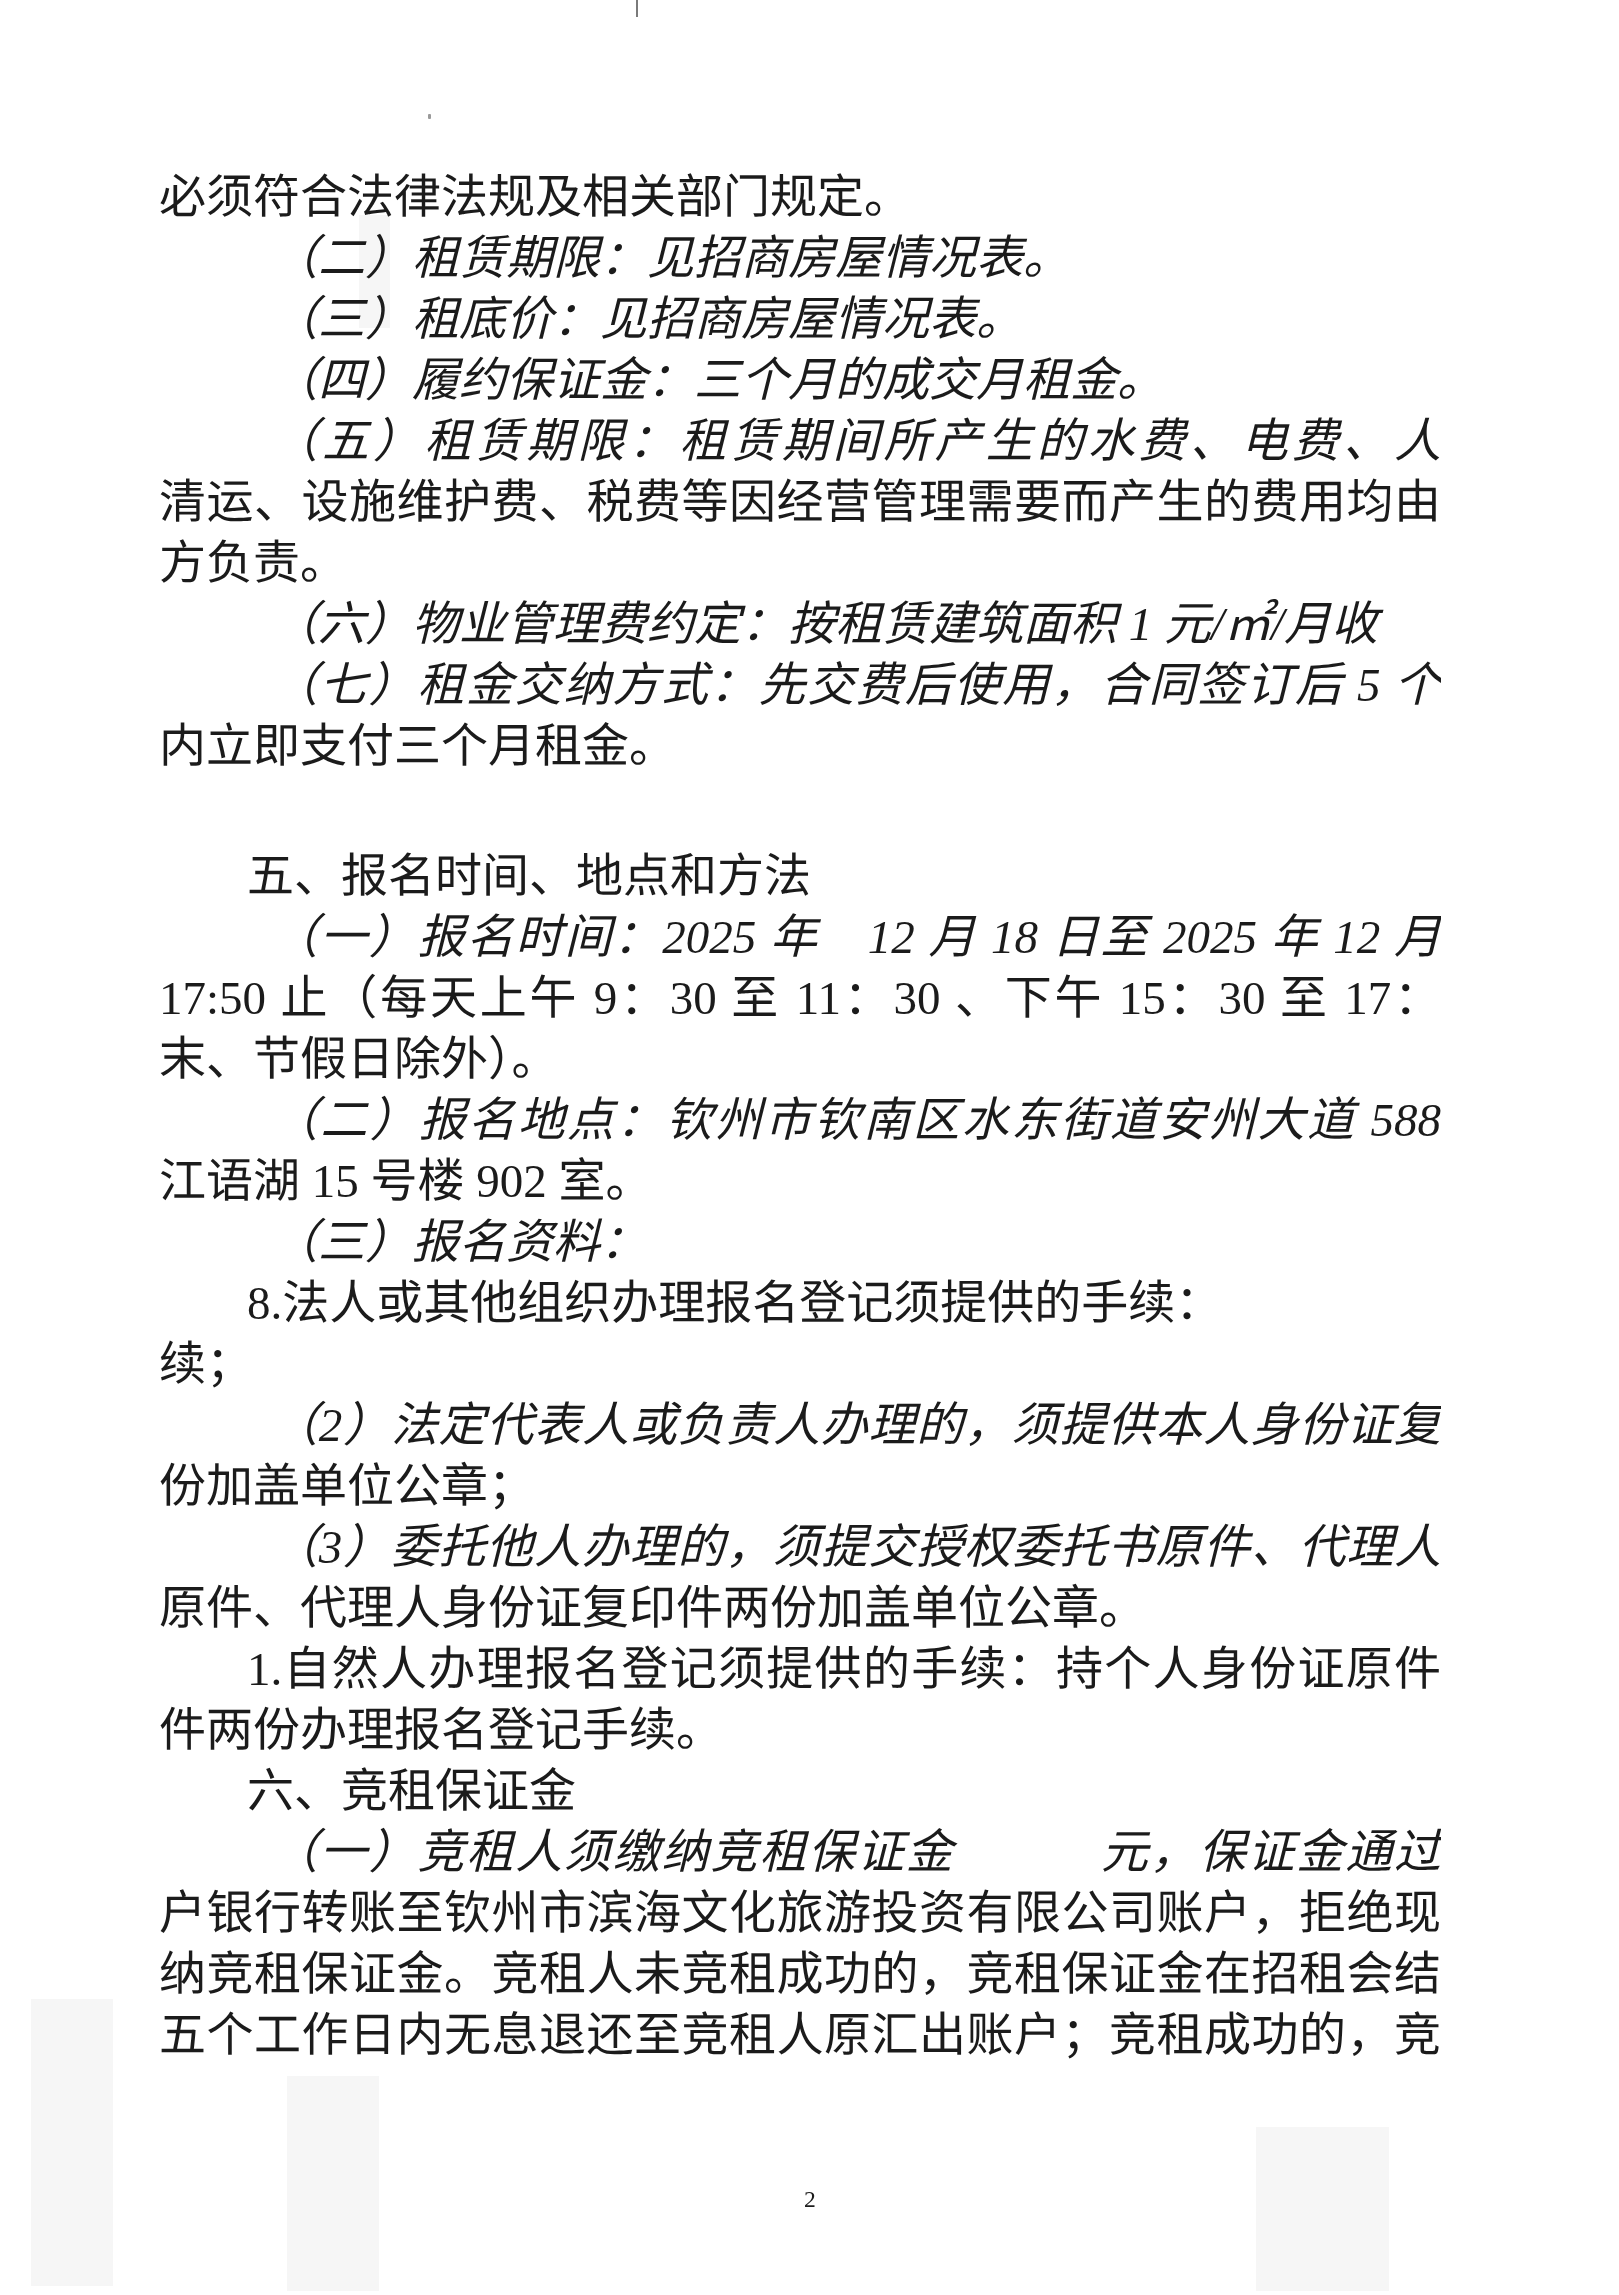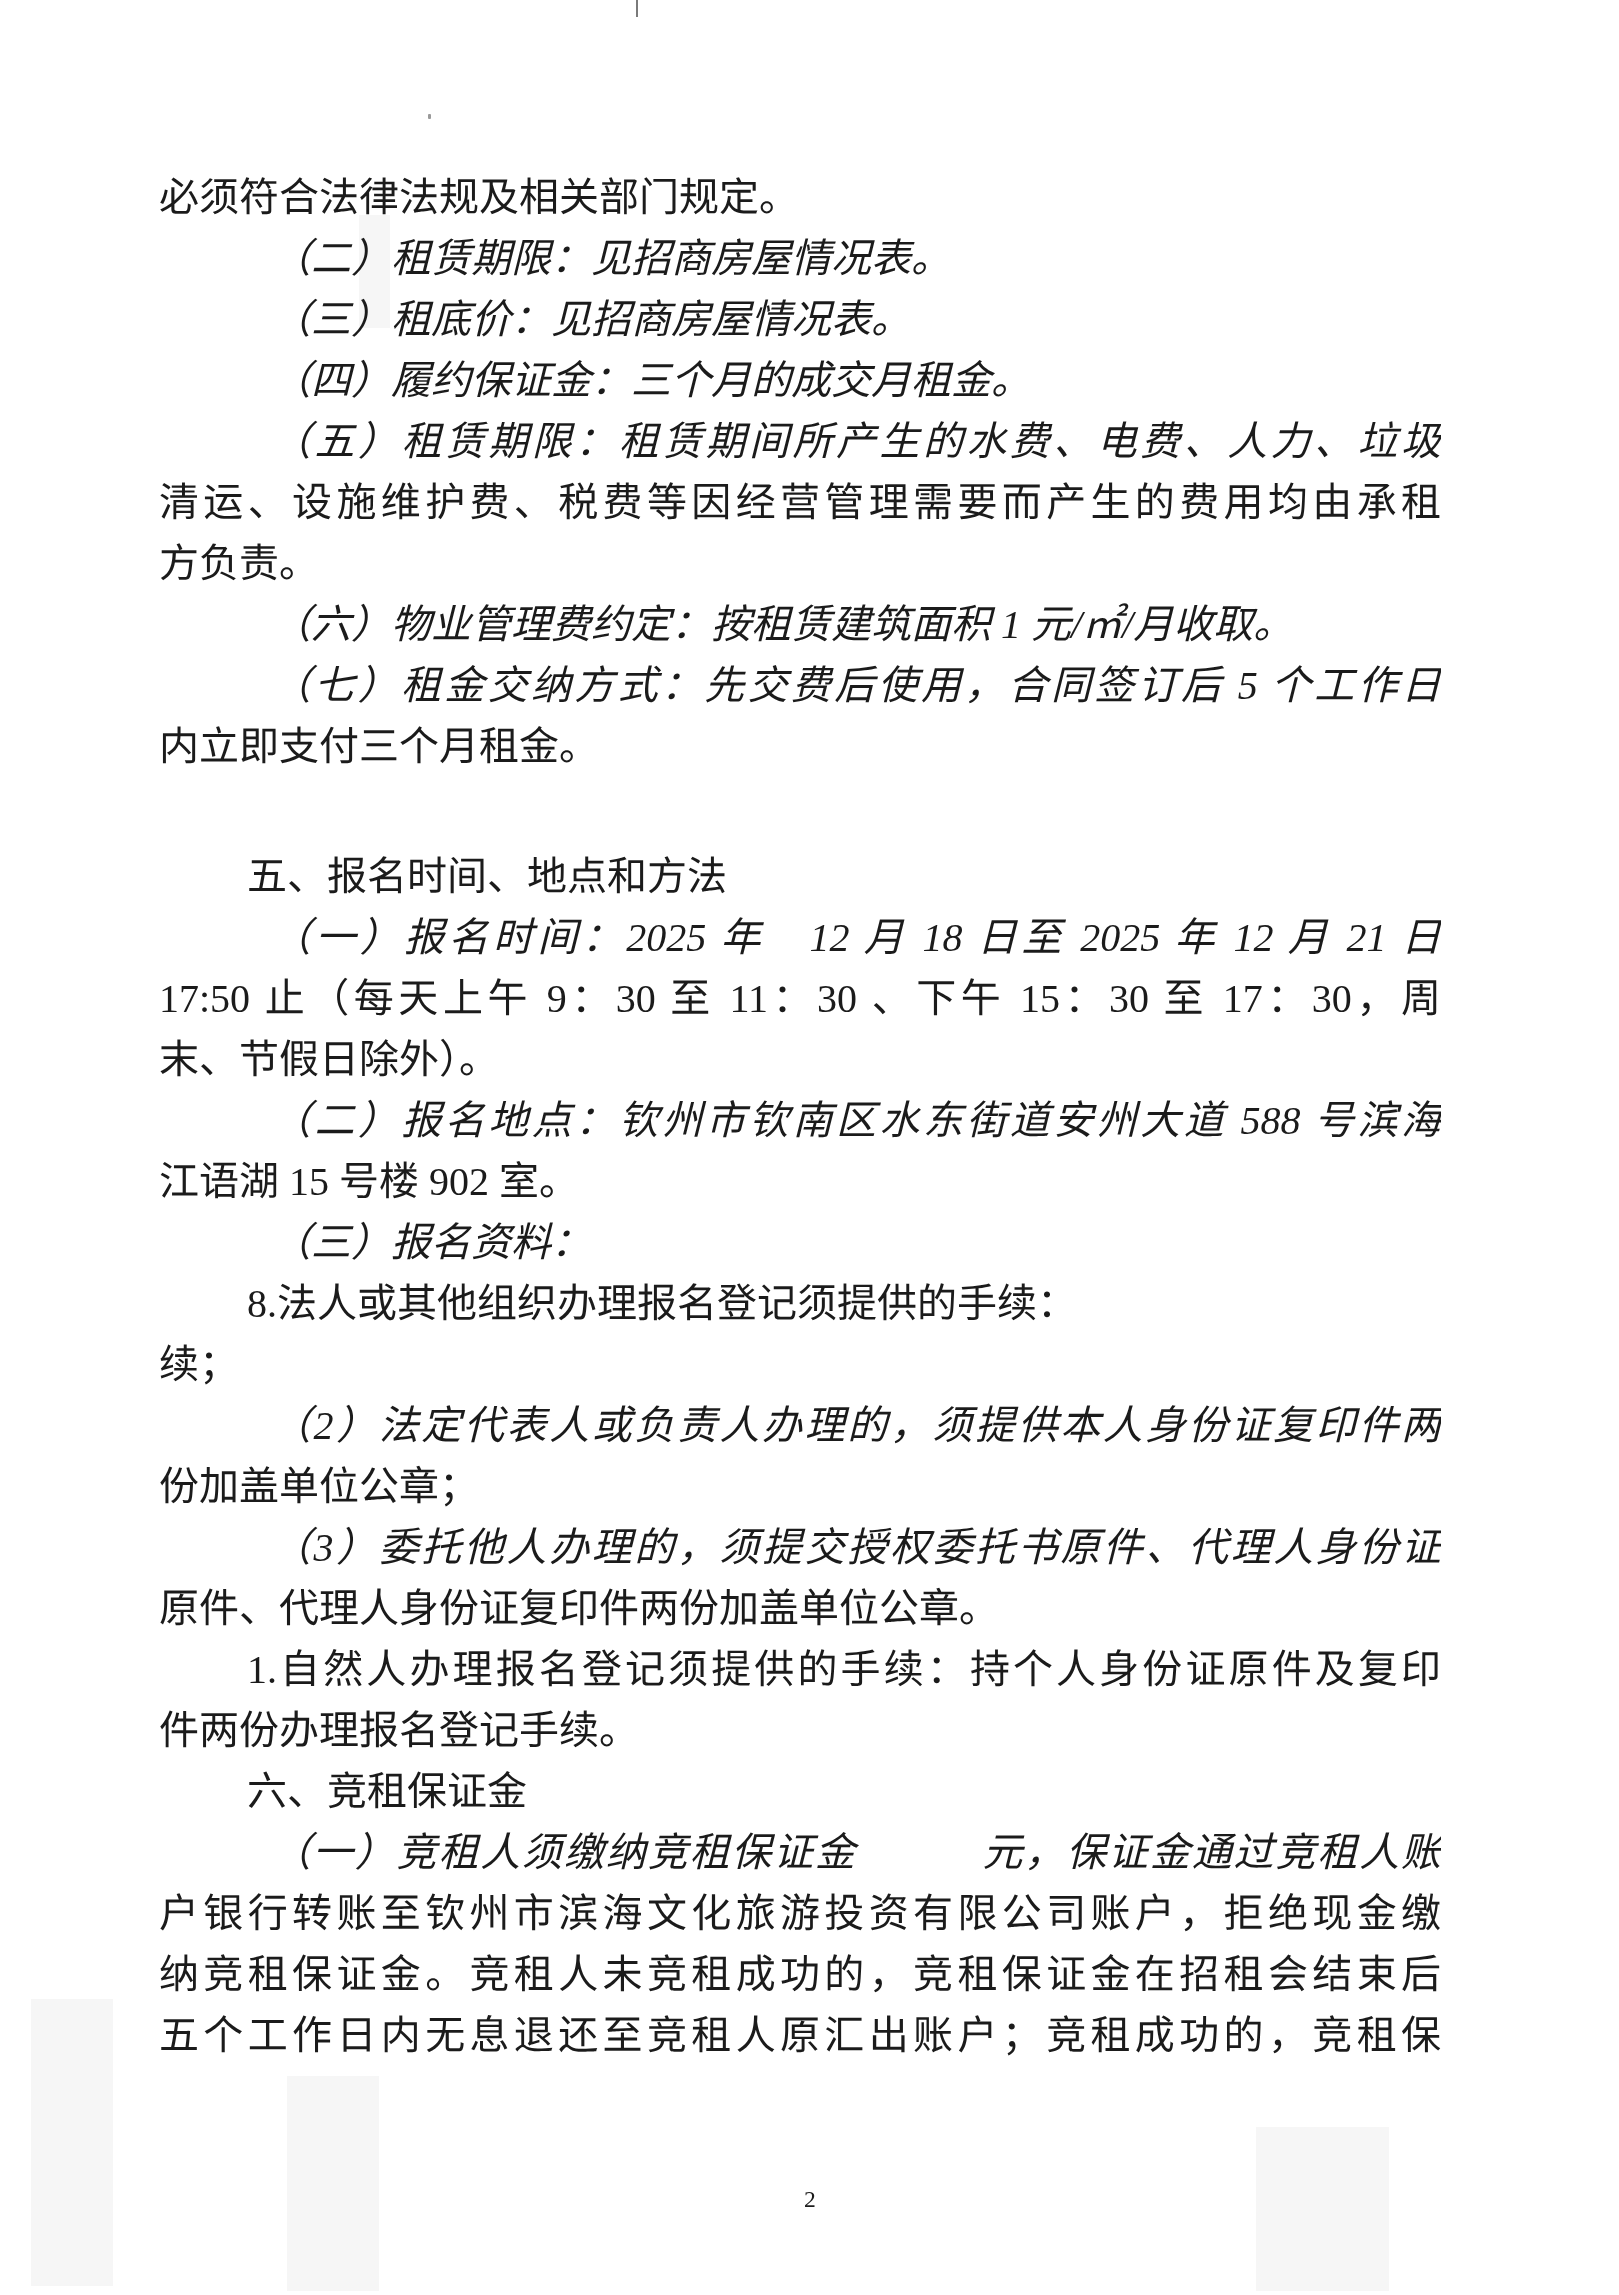--- a/index.html
+++ b/index.html
@@ -45,21 +45,21 @@
   #doc {
     position: absolute;
     left: 159px;
     top: 167px;
     width: 1282px;
     color: #1b1b1b;
   }
   .line {
     height: 61px;
     line-height: 61px;
-    font-size: 40px;
+    font-size: 47px;
     text-align: left;
     overflow: hidden;
   }
   .line.just {
     text-align: justify;
     text-align-last: justify;
   }
   .line.bold {
     font-weight: 400;
   }

